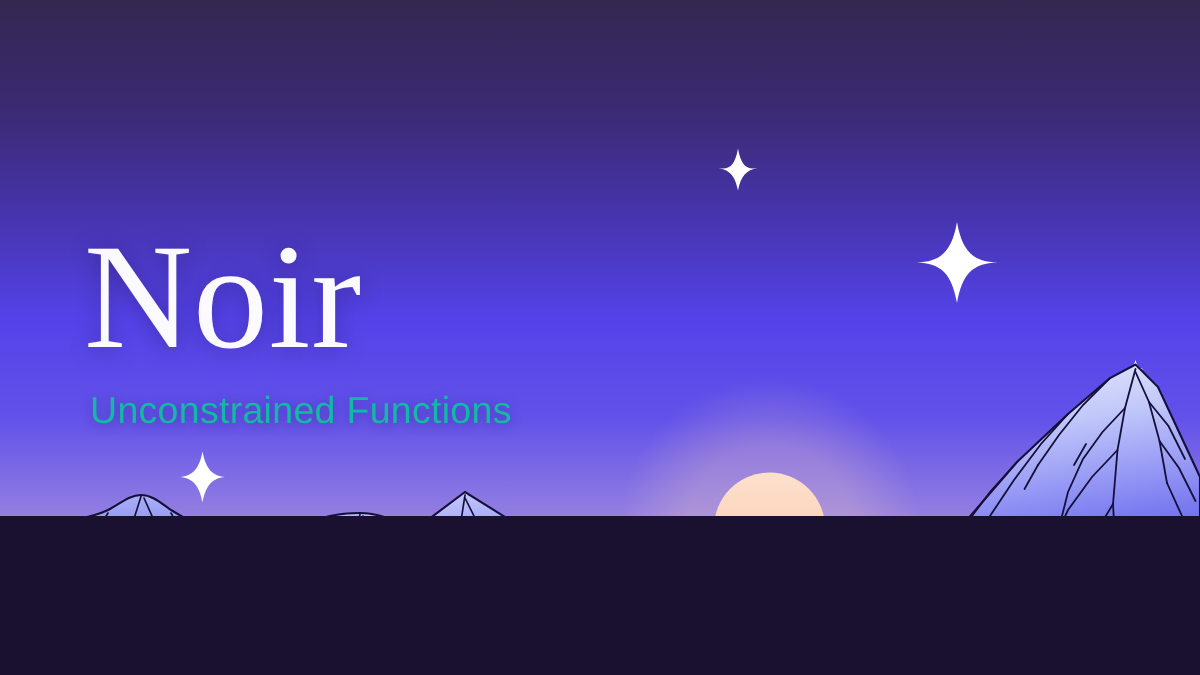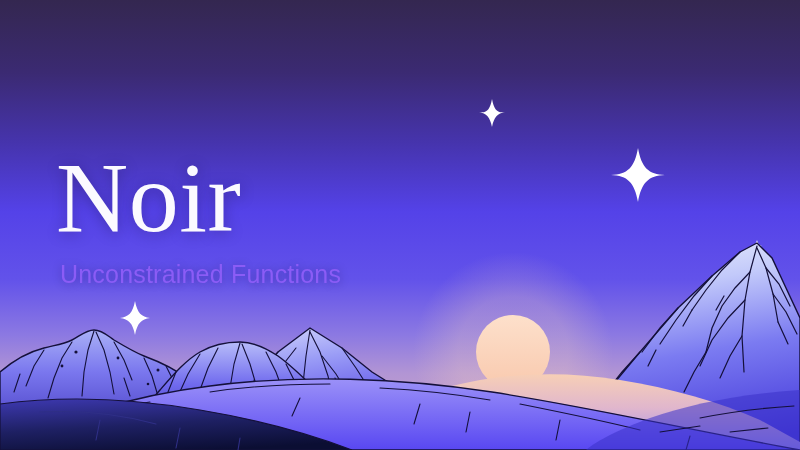--- a/index.html
+++ b/index.html
@@ -3,21 +3,21 @@
 <meta charset="utf-8">
 <style>
   html, body {
     margin: 0;
     padding: 0;
     background: #1a1030;
   }
   #stage {
     position: relative;
     width: 800px;
-    height: 450px;
+    height: 344px;
     overflow: hidden;
     font-family: "Liberation Sans", sans-serif;
     user-select: none;
   }
   #scene-svg {
     position: absolute;
     inset: 0;
     width: 800px;
     height: 450px;
     display: block;
@@ -44,21 +44,21 @@
     letter-spacing: 0.5px;
     color: #fbfaff;
     margin: 0;
     text-shadow: 0 2px 14px rgba(30, 16, 70, 0.35);
   }
   #hero-subtitle {
     font-family: "Liberation Sans", sans-serif;
     font-weight: 400;
     font-size: 25px;
     letter-spacing: 0.2px;
-    color: #8b5cf6;
+    color: #14b8a6;
     margin: 16px 0 0 4px;
     text-shadow: 0 1px 8px rgba(30, 16, 70, 0.35);
   }
 </style>
 </head>
 <body>
 
 <div id="stage">
 
   <svg id="scene-svg" viewBox="0 0 800 450" preserveAspectRatio="none">

